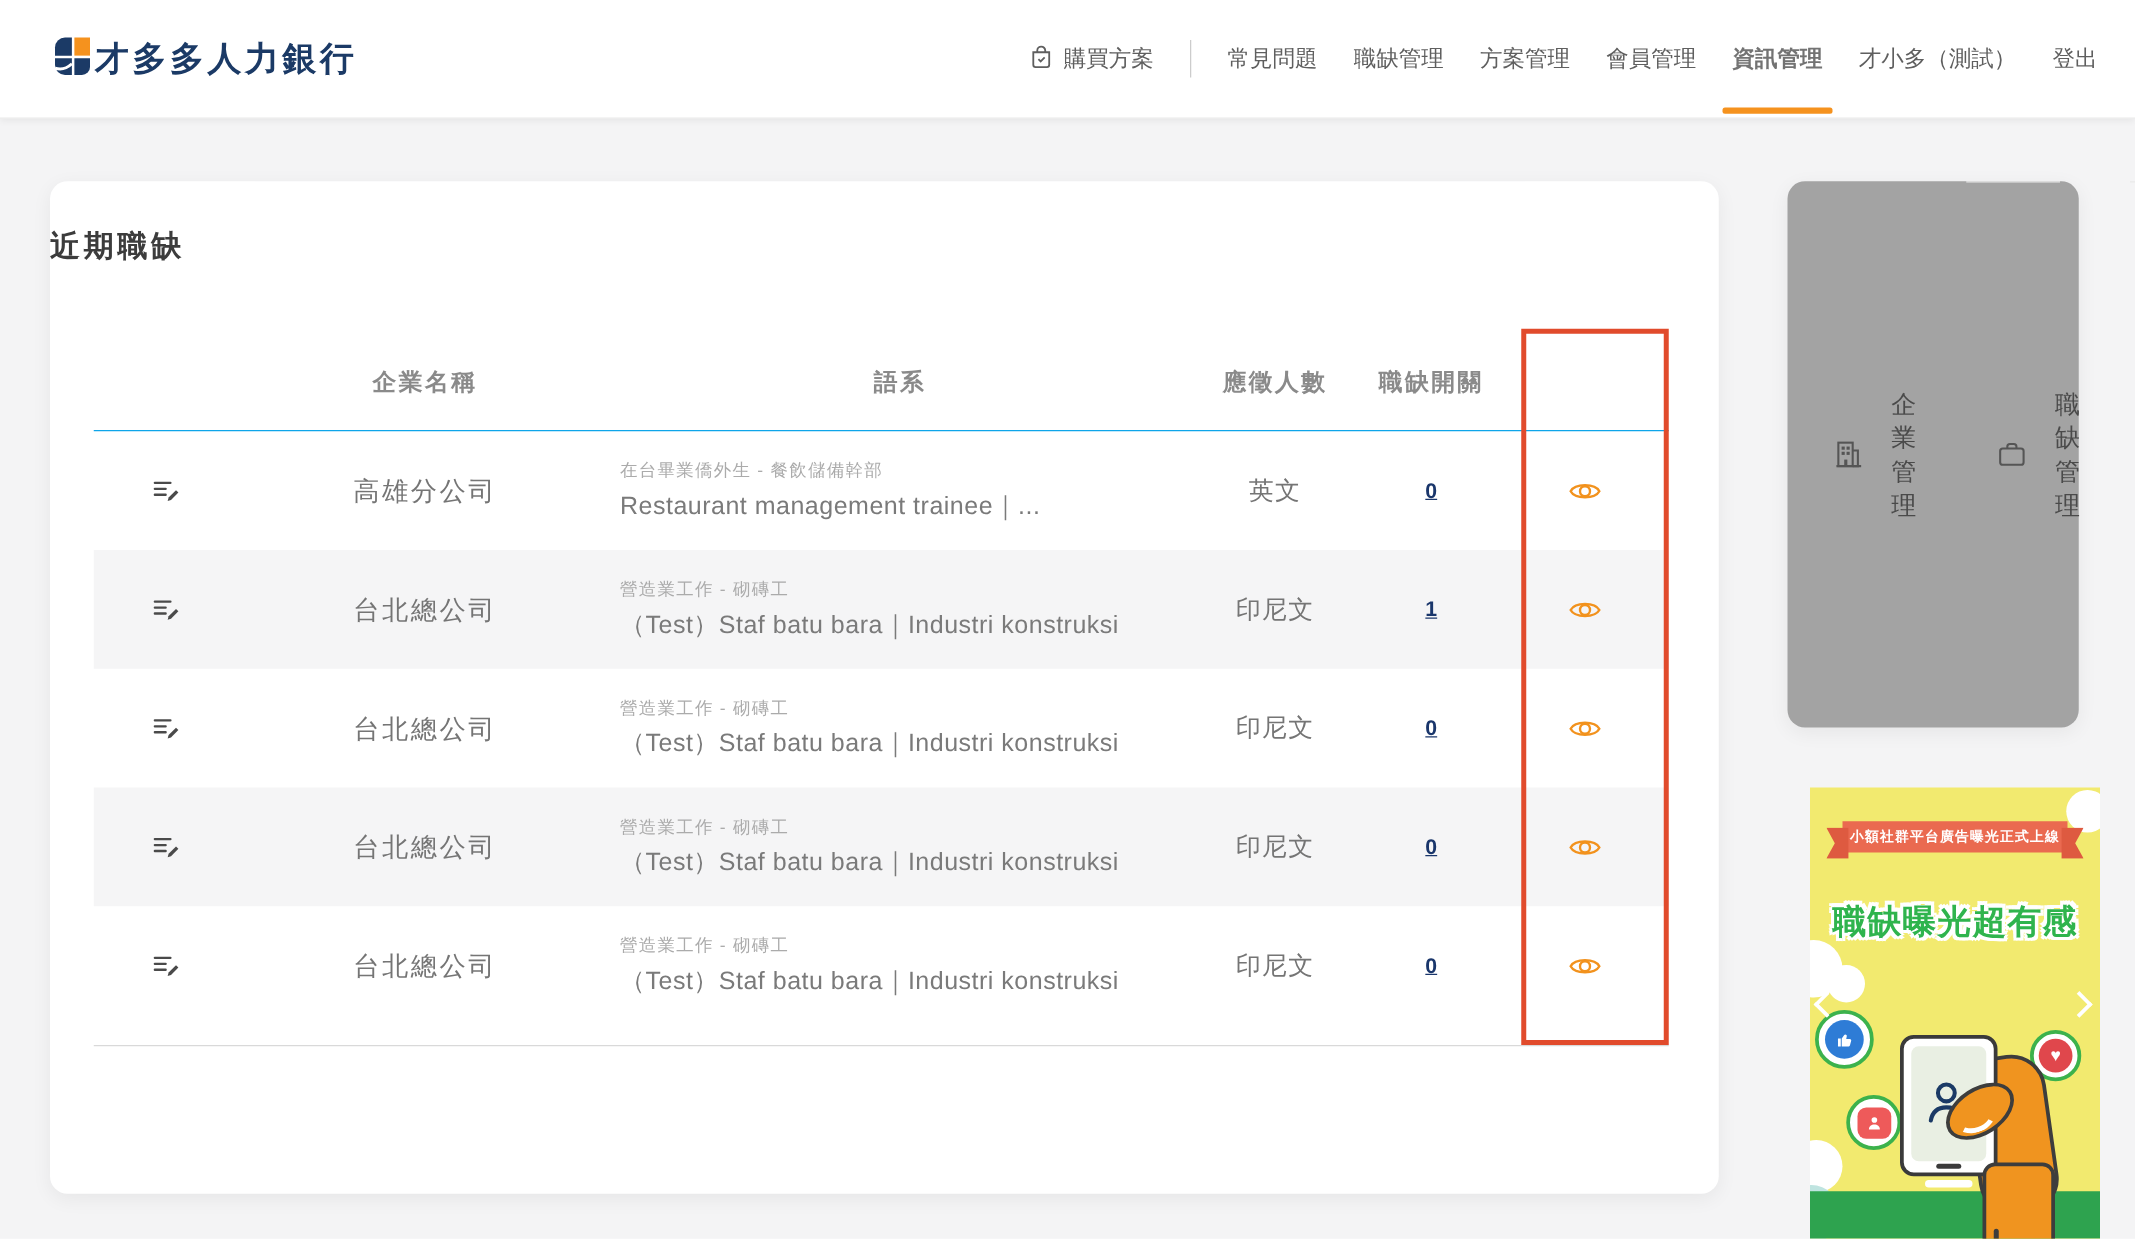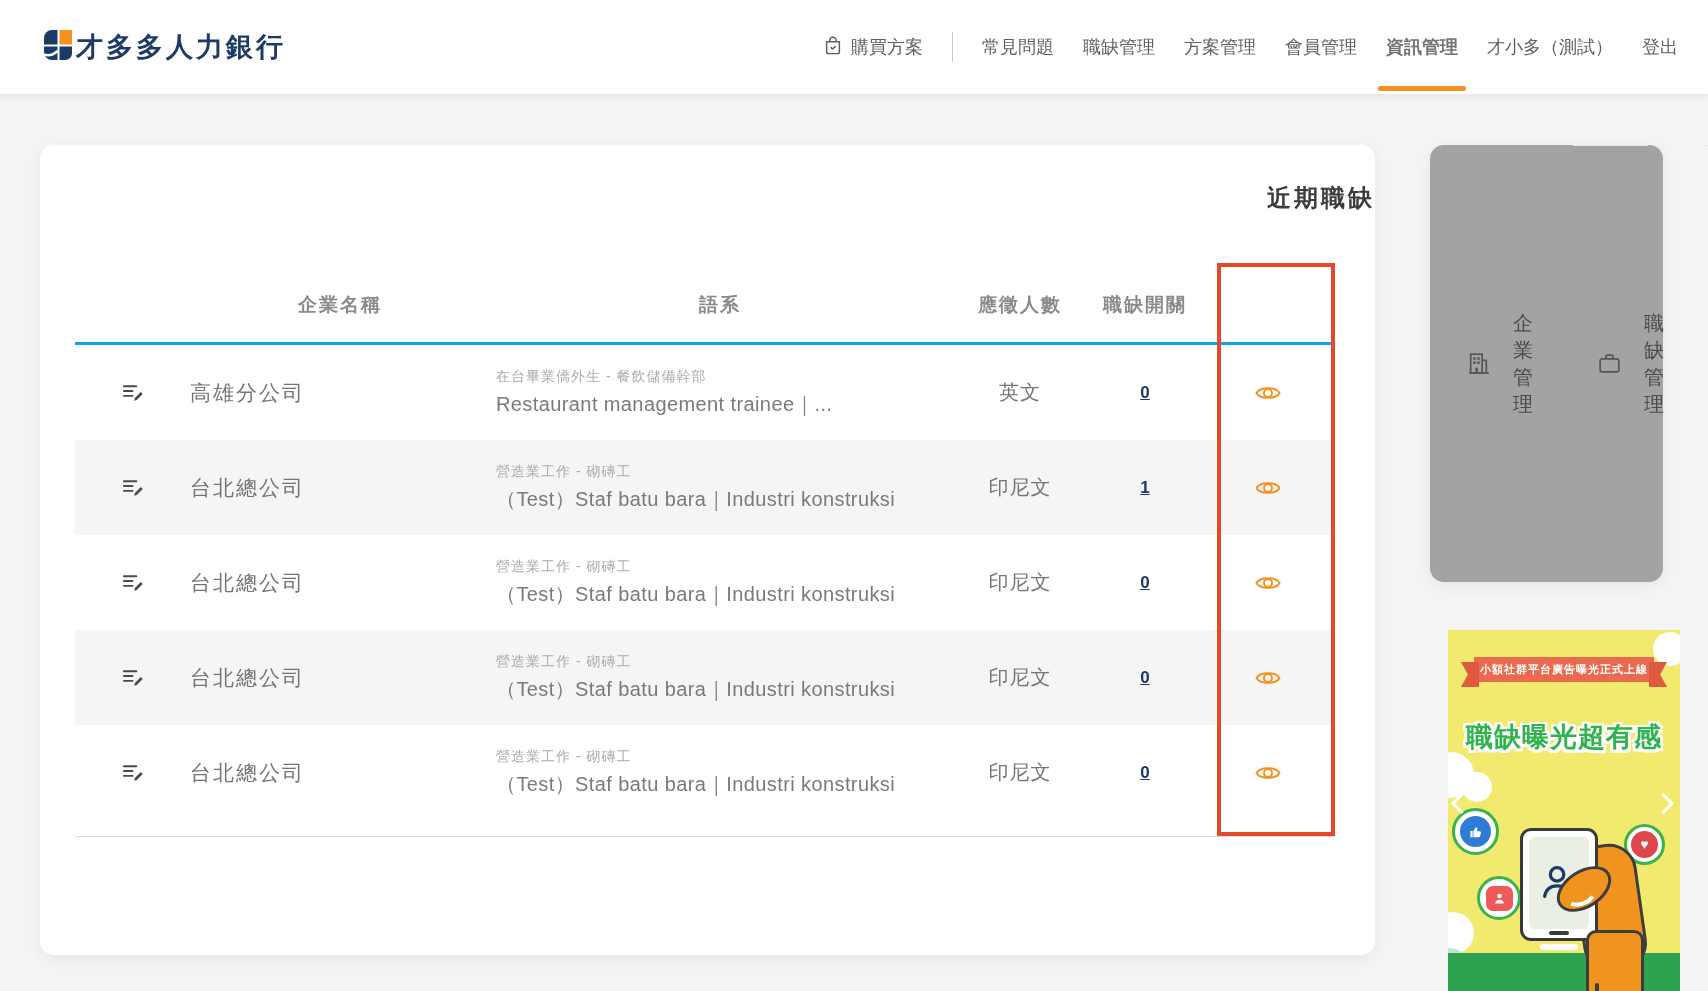--- a/index.html
+++ b/index.html
@@ -34,35 +34,35 @@
   }
 
   
   .card {
     position:absolute; left:40px; top:145px; width:1335px; height:810px;
     background:#fff; border-radius:14px;
     box-shadow:0 4px 16px rgba(0,0,0,.06);
     padding-top:36px;
     z-index:5;
   }
-  .card-title { text-align:right; font-size:24px; font-weight:700; color:#3c3c3c; letter-spacing:3px; height:34px; line-height:34px; }
-  .thead { margin-top:52px; height:78px; align-items:center; border-bottom:3px solid #0ea5e9; margin-left:75px; margin-right:80px;
+  .card-title { text-align:left; font-size:24px; font-weight:700; color:#3c3c3c; letter-spacing:3px; height:34px; line-height:34px; }
+  .thead { margin-top:52px; height:78px; align-items:center; border-bottom:1px solid #0ea5e9; margin-left:75px; margin-right:80px;
            display:grid; grid-template-columns:300px 460px 140px 110px 135px; width:1220px; }
   
   .thead { margin:52px 40px 0 35px; width:auto; grid-template-columns:115px 300px 460px 140px 110px 135px; }
   .th { font-size:19px; font-weight:700; color:#8a8a8a; text-align:center; letter-spacing:2px; }
   .th.job { padding-right:140px; }
 
   .tbody { padding-bottom:16px; border-bottom:1px solid #d9d9d9; margin:0 40px 0 35px; }
   .trow { grid-template-columns:115px 300px 460px 140px 110px 135px; display:grid; height:95px; align-items:center; }
   .tbody > .trow:nth-of-type(even) { background:#f5f5f6; }
 
   .cell-edit { display:flex; justify-content:center; }
   .edit-btn { cursor:pointer; display:inline-flex; padding:4px; }
-  .cell-company { text-align:left; font-size:21px; color:#757575; letter-spacing:2px; }
+  .cell-company { text-align:center; font-size:21px; color:#757575; letter-spacing:2px; }
   .cell-job { padding-left:6px; }
   .job-cat { font-size:14px; color:#ababab; letter-spacing:1px; margin-bottom:5px; }
   .job-title { font-size:20px; color:#7a7a7a; letter-spacing:.4px; }
   .cell-lang { text-align:center; font-size:20px; color:#757575; letter-spacing:1px; }
   .cell-app { text-align:center; }
   .app-link { font-size:17px; font-weight:700; color:#1A366B; text-decoration:underline; cursor:pointer; }
   .cell-toggle { display:flex; justify-content:center; }
   .eye-btn { cursor:pointer; display:inline-flex; padding:3px; }
 
   .highlight-box {

